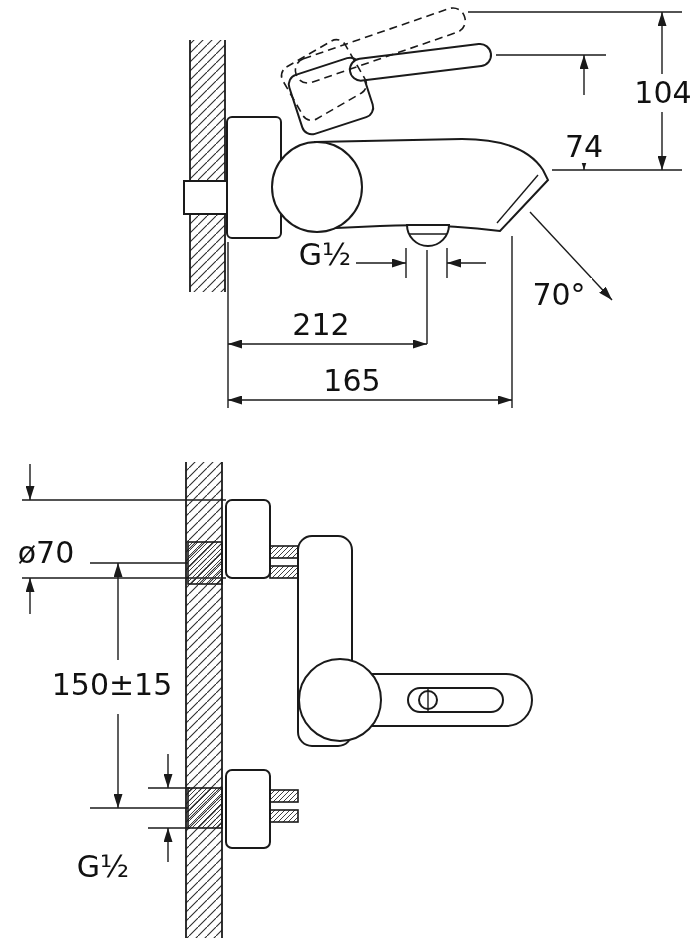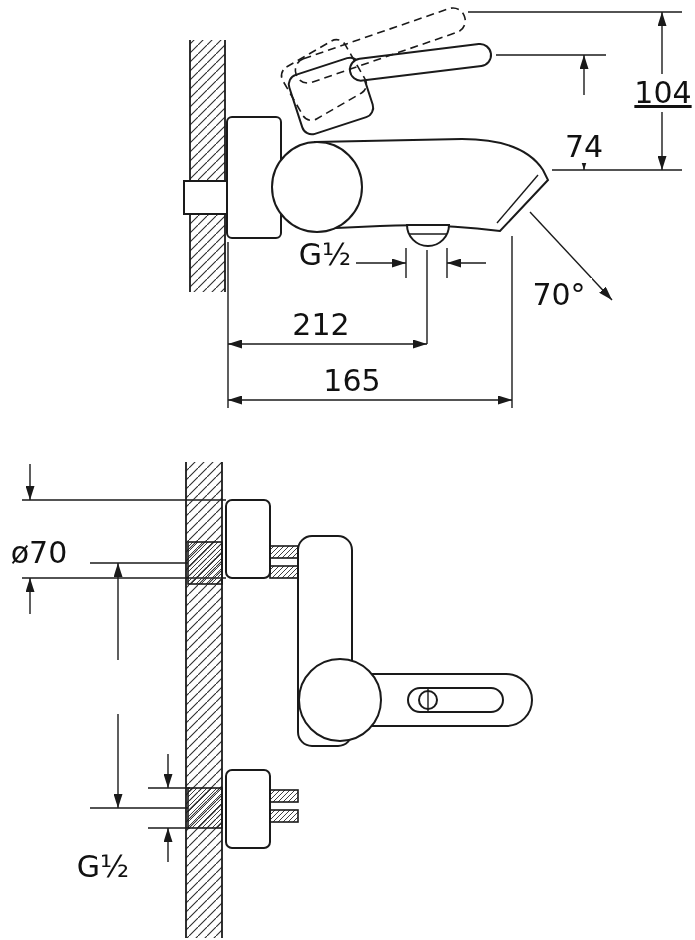--- a/index.html
+++ b/index.html
@@ -125,30 +125,31 @@
       <rect class="part" x="298" y="536" width="54" height="210" rx="14"></rect>
       <rect class="part" x="340" y="674" width="192" height="52" rx="26"></rect>
       <rect class="noline" x="408" y="688" width="95" height="24" rx="12"></rect>
       <circle class="noline" cx="428" cy="700" r="9"></circle>
       <line x1="428" y1="689" x2="428" y2="711"></line>
       <circle class="part" cx="340" cy="700" r="41"></circle>
     </g>
   </g>
 </svg>
 
-<div class="dim-label" style="left:630px;top:76px;width:66px;text-decoration:underline;">104</div>
+<div class="dim-label" style="left:630px;top:76px;width:66px;">104</div>
 
 <div class="dim-label" style="left:556px;top:98px;width:56px;margin-top:32px;">74</div>
 
 <div class="dim-label" style="left:294px;top:238px;width:62px;">G½</div>
 
 <div class="dim-label" style="left:526px;top:278px;width:66px;">70°</div>
 
 <div class="dim-label" style="left:284px;top:308px;width:74px;">212</div>
 
 <div class="dim-label" style="left:315px;top:364px;width:74px;text-align:center;">165</div>
 
-<div class="dim-label" style="left:7px;top:536px;width:64px;">ø70</div>
+<div class="dim-label" style="left:14px;top:536px;width:64px;">ø70</div>
 
+<div class="dim-label" style="left:42px;top:668px;width:140px;">150±15</div>
 
 <div class="dim-label" style="left:72px;top:850px;width:62px;">G½</div>
 
 </div>
 
 </body></html>

